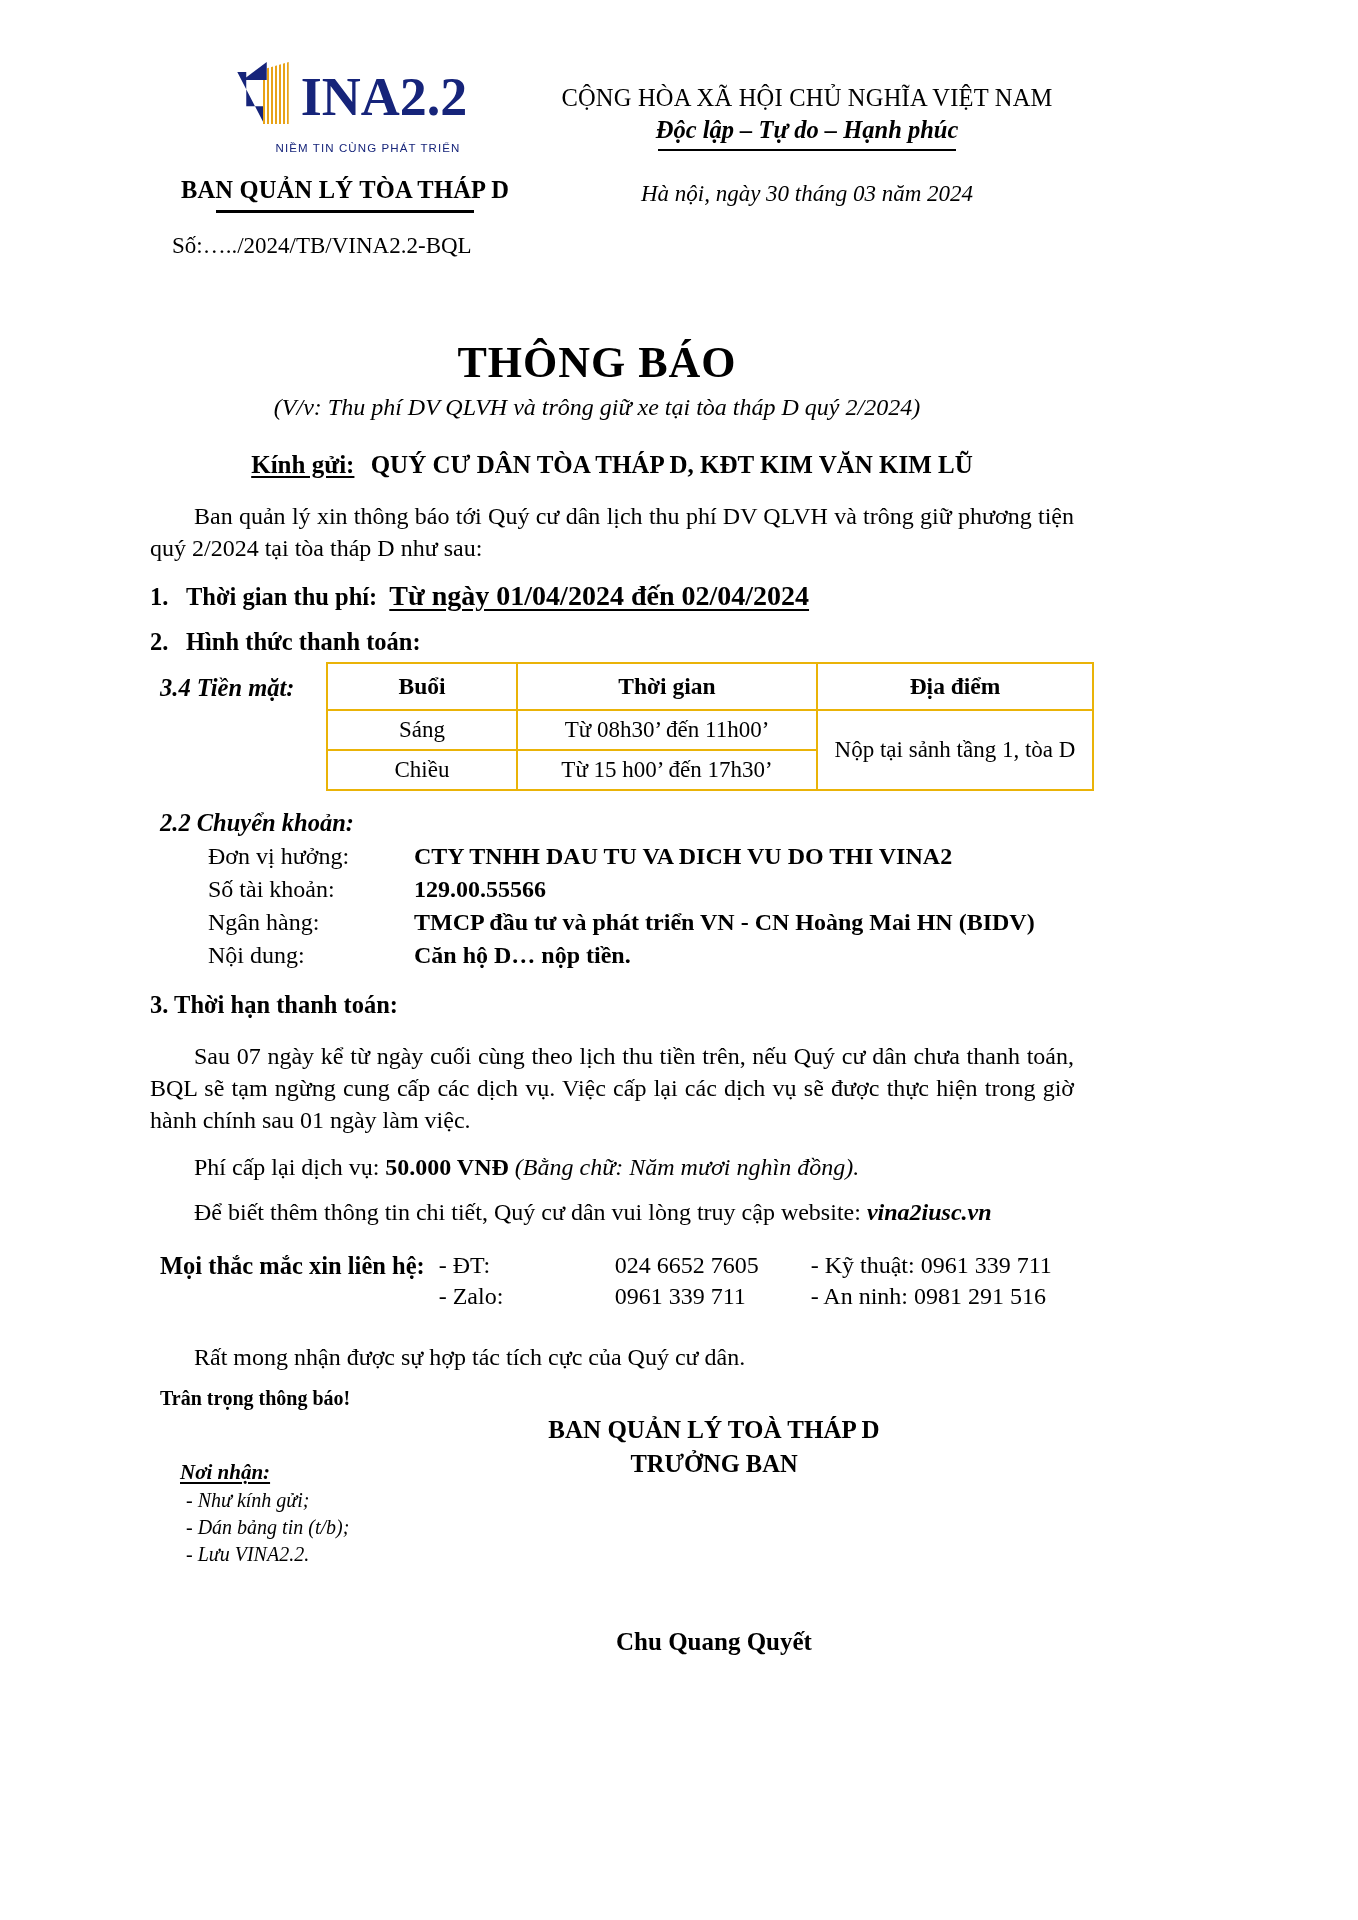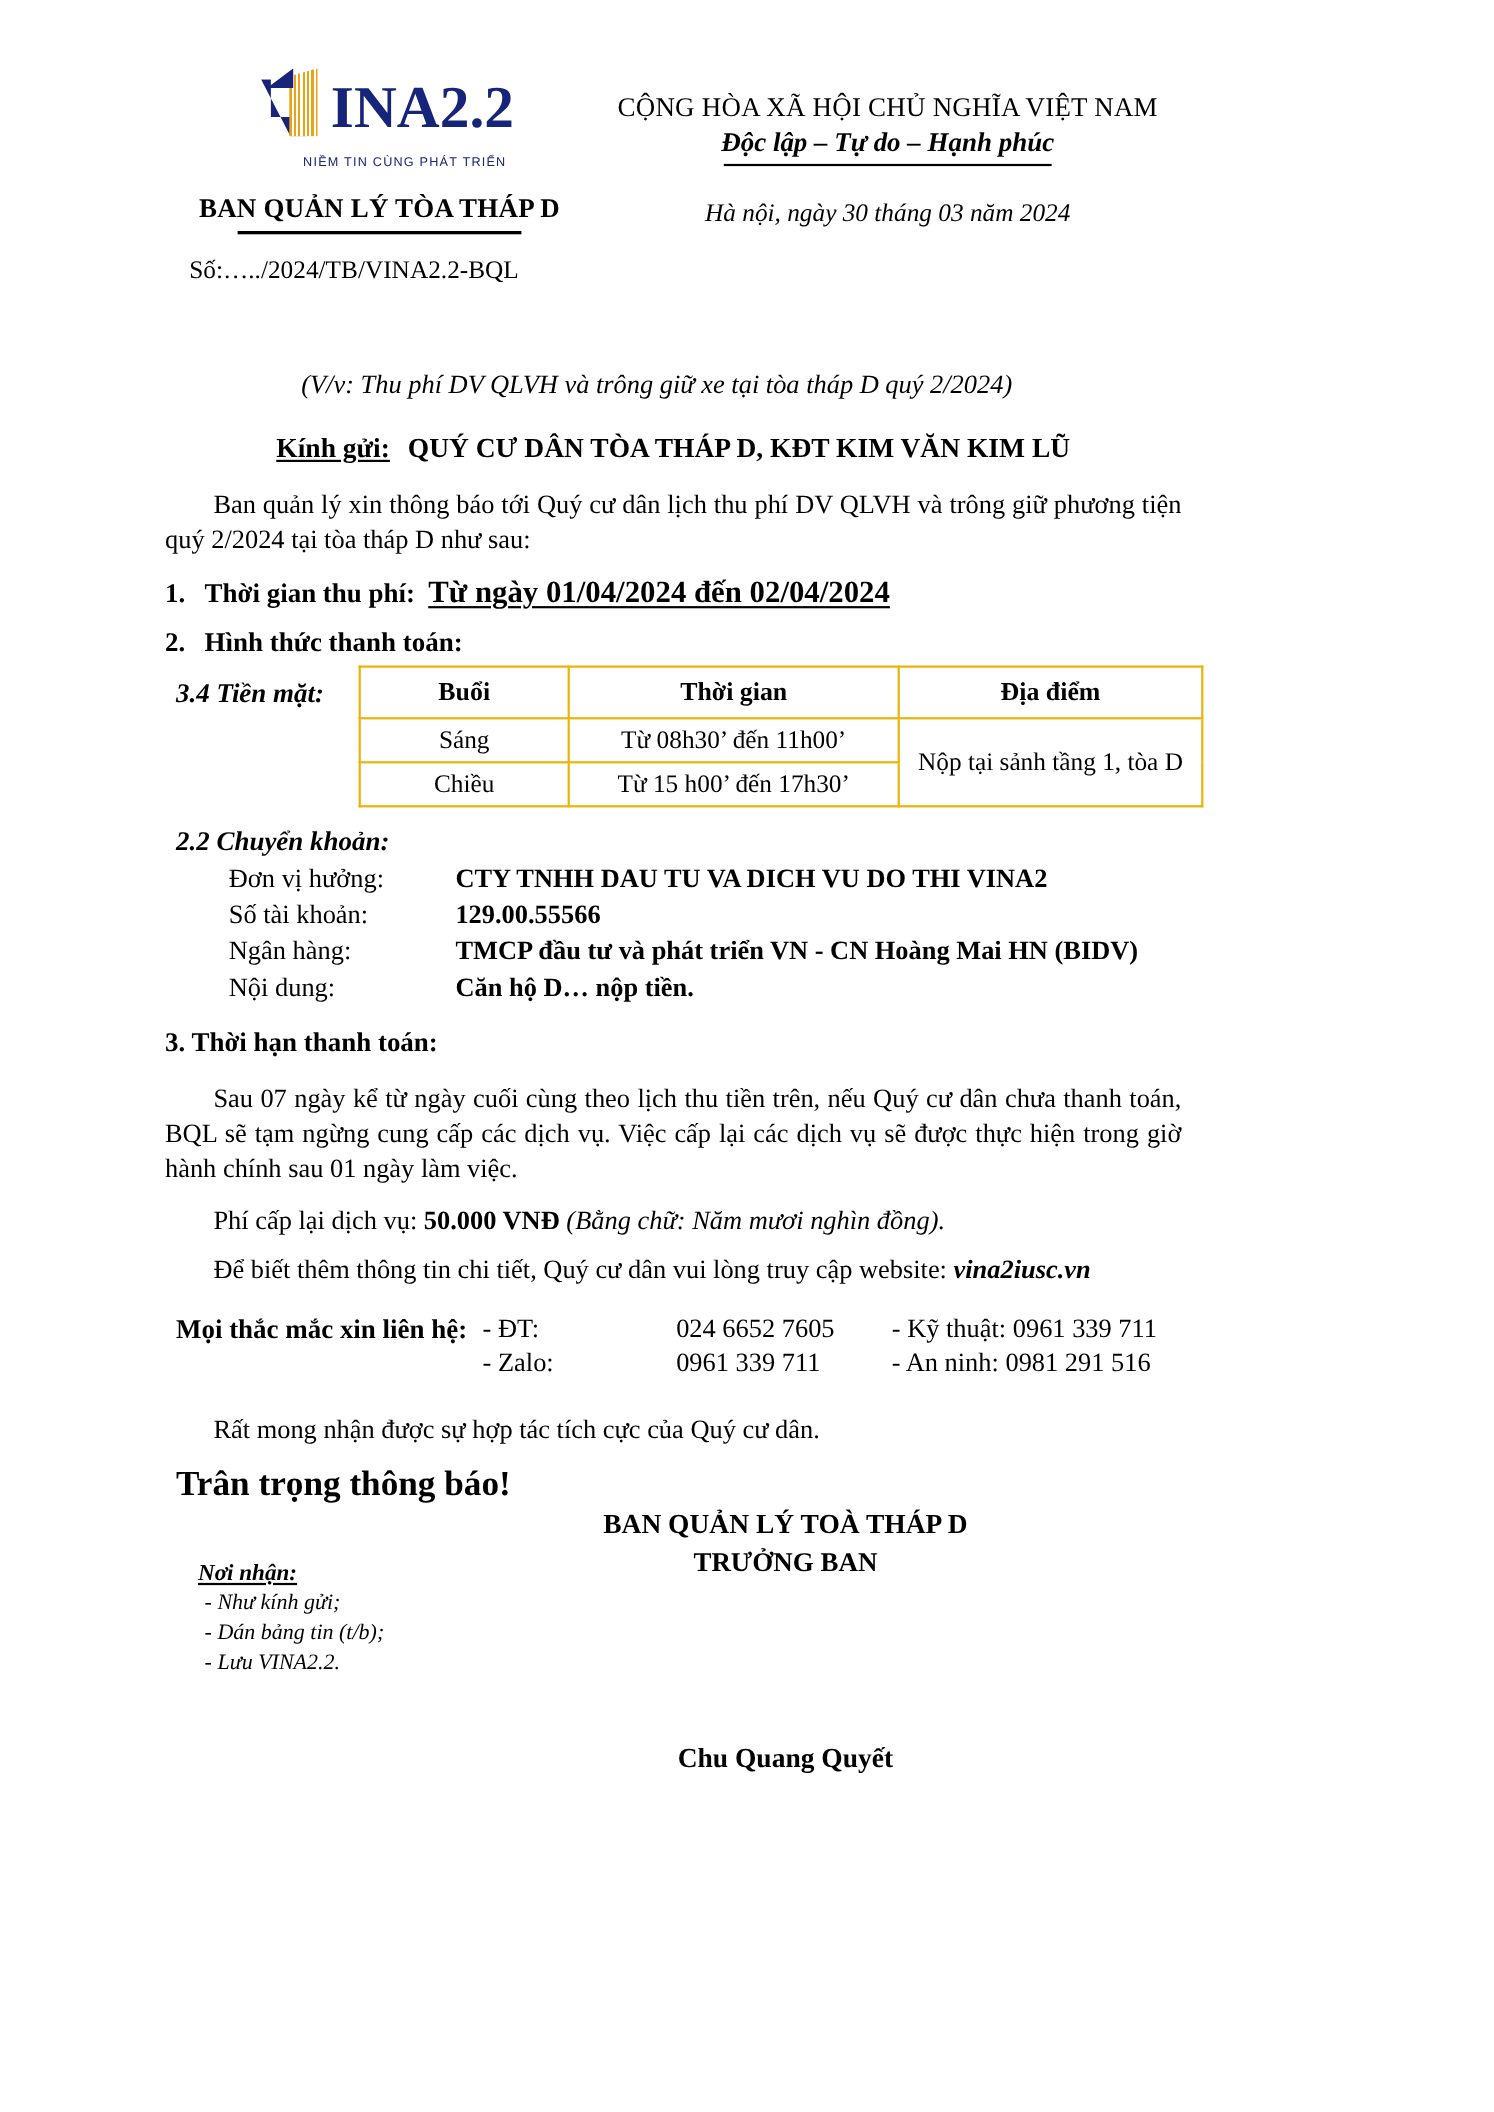--- a/index.html
+++ b/index.html
@@ -321,21 +321,21 @@
     font-size: 24px;
   }
   .contact-grid div { white-space: nowrap; }
 
   .closing {
     font-size: 24px;
     margin-top: 34px;
     text-indent: 44px;
   }
   .regards {
-    font-size: 32px;
+    font-size: 20px;
     font-weight: bold;
     margin-top: 16px;
     padding-left: 10px;
   }
 
   
   .sign-area {
     position: relative;
     margin-top: 6px;
     min-height: 270px;
@@ -408,20 +408,21 @@
 
     <div class="header-right">
       <div class="nation">CỘNG HÒA XÃ HỘI CHỦ NGHĨA VIỆT NAM</div>
       <div class="motto">Độc lập – Tự do – Hạnh phúc</div>
       <div class="motto-rule"></div>
       <div class="place-date">Hà nội, ngày  30  tháng 03  năm 2024</div>
     </div>
   </div>
 
   <div class="title-block">
+    <div class="doc-title">THÔNG BÁO</div>
     <div class="doc-subtitle">(V/v: Thu phí DV QLVH và trông giữ xe tại tòa tháp D quý 2/2024)</div>
   </div>
 
   <div class="body-area">
 
     <div class="recipient-line">
       <span class="recipient-label">Kính gửi:</span>
       <span class="recipient-value">QUÝ CƯ DÂN TÒA THÁP D, KĐT KIM VĂN KIM LŨ</span>
     </div>
 

